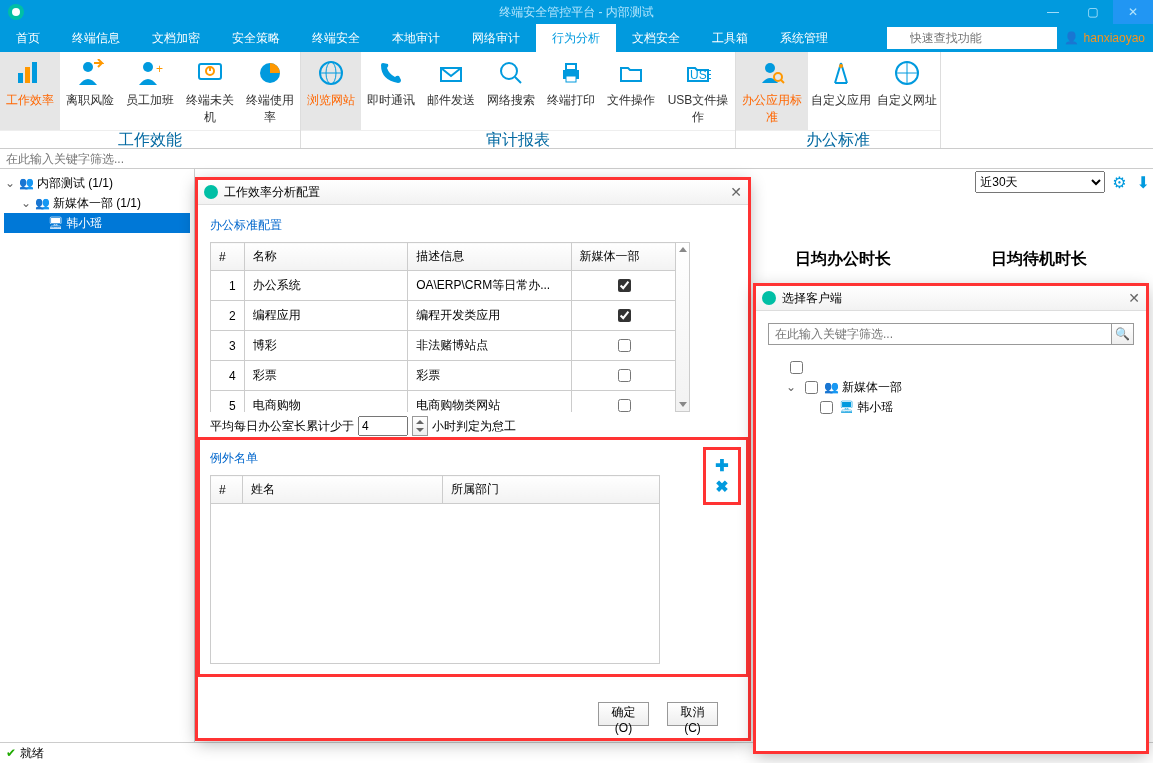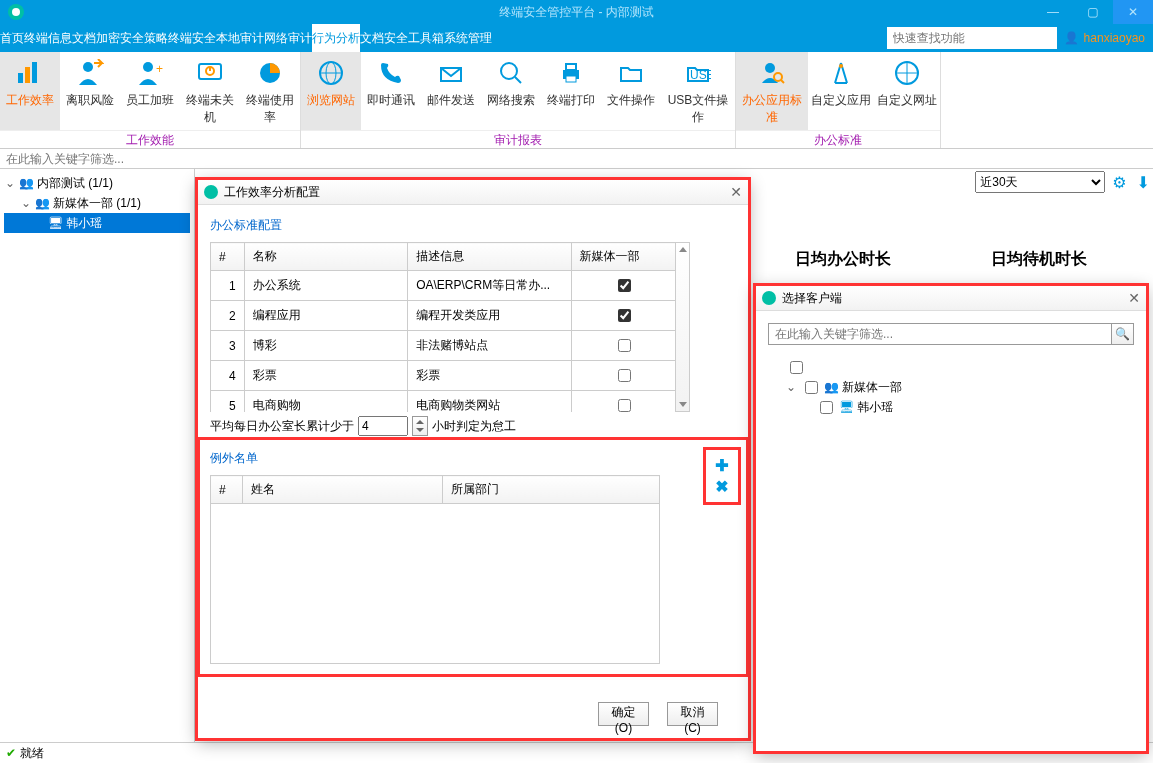--- a/index.html
+++ b/index.html
@@ -5,34 +5,34 @@
 * { box-sizing: border-box; font-family: "Microsoft YaHei", Arial, sans-serif; font-size: 12px; }
 body { margin: 0; background: #fff; width: 1153px; height: 763px; overflow: hidden; position: relative; }
 .title-bar { background: #019ade; height: 24px; display: flex; align-items: center; color: #fff; position: relative; }
 .title-bar .logo { width: 16px; height: 16px; border-radius: 50%; background: #00bfa5; margin: 0 8px; display: flex; align-items: center; justify-content: center; }
 .title-bar .logo::after { content:""; width:8px;height:8px; border-radius:50%; background:#fff; }
 .title-bar .title { position:absolute; left:50%; transform:translateX(-50%); color:#b3e5fc; }
 .title-bar .win-btns { position:absolute; right:0; display:flex; }
 .title-bar .win-btn { width:40px; height:24px; display:flex; align-items:center; justify-content:center; color:#b3e5fc; }
 .title-bar .win-btn.close { background:#2196f3; }
 .menu-bar { background:#019ade; height:28px; display:flex; align-items:center; color:#fff; position:relative; }
-.menu-bar .menu-item { padding:0 0; height:28px; line-height:28px; cursor:pointer; color:#fff; }
+.menu-bar .menu-item { padding:0 16px; height:28px; line-height:28px; cursor:pointer; color:#fff; }
 .menu-bar .menu-item.active { background:#fff; color:#019ade; }
 .menu-bar .search-area { position:absolute; right:0; display:flex; align-items:center; height:28px; }
-.menu-bar .search-area input { height:22px; width:170px; border:0; padding:0 6px; color:#999; }
+.menu-bar .search-area input { height:22px; width:170px; border:0; padding:0 23px; color:#999; }
 .menu-bar .search-area .user { color:#f7931e; padding:0 8px; display:flex; align-items:center; gap:4px; }
 .ribbon { background:#fff; border-bottom:1px solid #ccc; height:97px; display:flex; }
 .ribbon-group { border-right:1px solid #ddd; display:flex; flex-direction:column; }
 .ribbon-items { display:flex; flex:1; }
 .ribbon-item { width:60px; display:flex; flex-direction:column; align-items:center; padding:6px 2px 2px; cursor:pointer; }
 .ribbon-item .icon { width:30px; height:30px; display:flex; align-items:center; justify-content:center; color:#019ade; margin-bottom:4px; }
 .ribbon-item:first-child { background:#e6e6e6; }
 .ribbon-item:first-child .label { color:#ff6600; }
 .ribbon-item .label { font-size:12px; color:#333; text-align:center; }
-.ribbon-group-label { text-align:center; height:18px; line-height:18px; background:#fff; border-top:1px solid #eee; color:#a21caf; font-size:12px; }
+.ribbon-group-label { text-align:center; height:18px; line-height:18px; background:#fff; border-top:1px solid #eee; color:#0369a1; font-size:16px; }
 .filter-row { display:flex; height:20px; border-bottom:1px solid #ccc; }
 .filter-row input { border:0; padding:0 6px; color:#999; width:195px; }
 .main-layout { display:flex; height:calc(763px - 24px - 28px - 97px - 20px - 21px); position:relative; }
 .tree-panel { width:195px; border-right:1px solid #ccc; padding:4px; }
 .tree-node { display:flex; align-items:center; height:20px; cursor:pointer; gap:3px; }
 .tree-node .expand { width:12px; text-align:center; color:#666; }
 .tree-node.sel { background:#0078d7; color:#fff; }
 .content-area { flex:1; position:relative; }
 .toolbar-right { position:absolute; right:0; top:2px; display:flex; align-items:center; gap:4px; }
 .toolbar-right select { height:22px; width:130px; }

